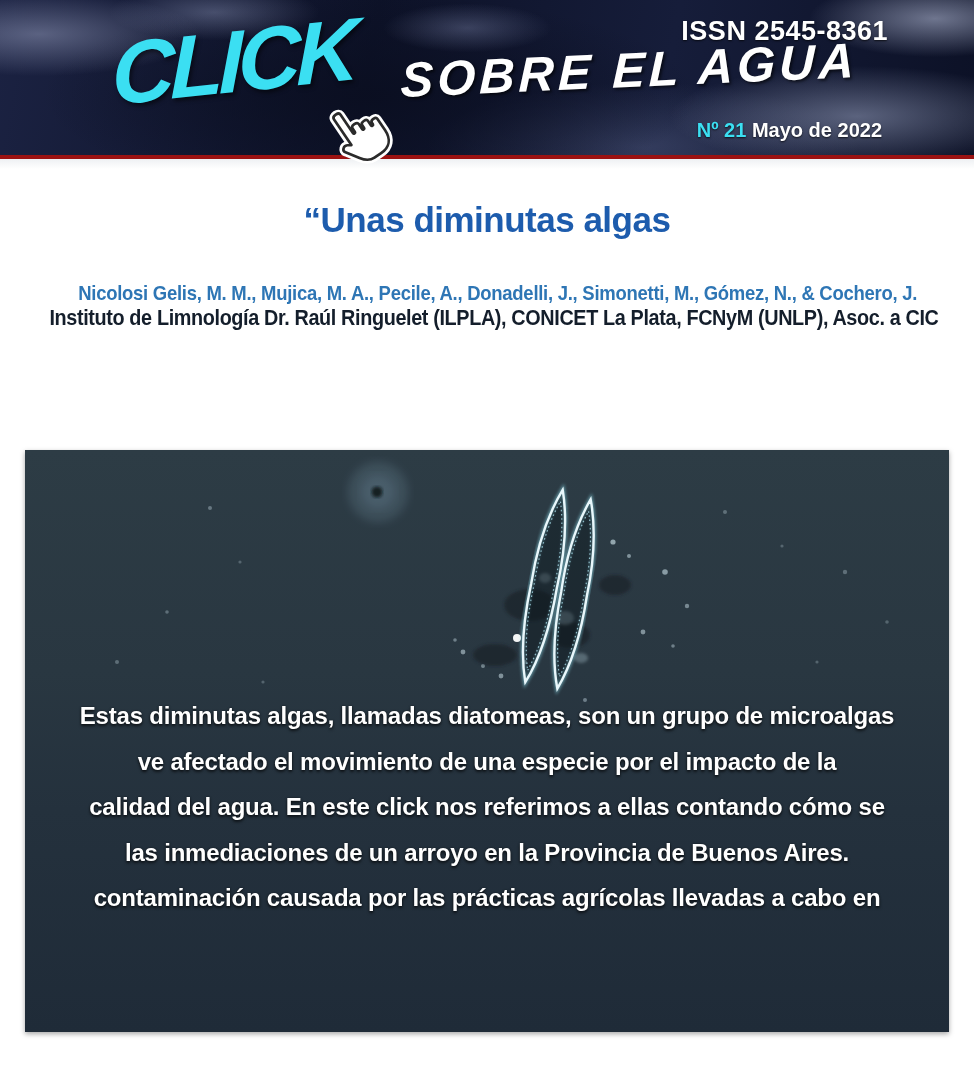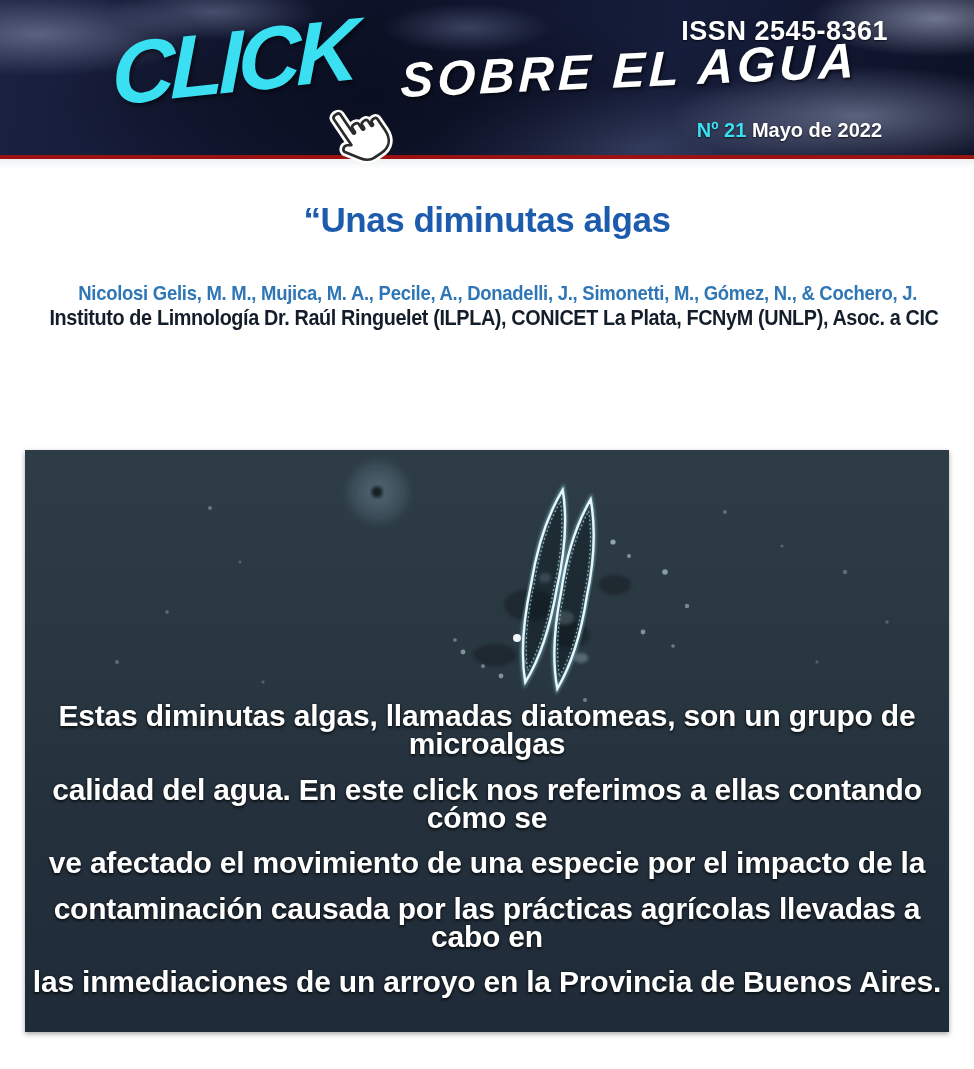--- a/index.html
+++ b/index.html
@@ -78,21 +78,21 @@
     position:absolute; left:25px; top:450px; width:924px; height:582px;
     background:linear-gradient(#2d3c45 0%, #293741 38%, #24313d 62%, #1f2b38 100%);
     box-shadow:0 2px 5px rgba(0,0,0,.35);
   }
   .figure svg.scene { position:absolute; left:0; top:0; }
   .caption {
     position:absolute; left:0; top:252px; width:924px;
     text-align:center; z-index:4;
   }
   .caption-line {
-    font-size:30px; font-weight:bold; color:#ffffff;
+    font-size:24px; font-weight:bold; color:#ffffff;
     line-height:28px; margin-bottom:17.5px; letter-spacing:-.2px;
     text-shadow:0 2px 3px rgba(0,0,0,.65), 0 0 2px rgba(0,0,0,.5);
   }
 </style>
 </head>
 <body>
 
 <div class="page">
 
   <div class="masthead">
@@ -187,20 +187,20 @@
 
       <g transform="translate(549,144) rotate(10)">
         <path d="M0,-96 C11,-66 14,-29 13,0 C14,43 9,72 0,96 C-9,72 -14,43 -13,0 C-14,-29 -11,-66 0,-96 Z" fill="none" stroke="#8fe0ef" stroke-width="4.5" opacity=".55" filter="url(#soft2)"></path>
         <path d="M0,-96 C11,-66 14,-29 13,0 C14,43 9,72 0,96 C-9,72 -14,43 -13,0 C-14,-29 -11,-66 0,-96 Z" fill="rgba(9,18,24,.38)" stroke="#e9f7fb" stroke-width="2.4"></path>
         <path d="M0,-84 C9,-58 11,-25 10,0 C11,37 7,62 0,84 C-7,62 -11,37 -10,0 C-11,-25 -9,-58 0,-84 Z" fill="none" stroke="#aadfec" stroke-width="1.2" stroke-dasharray="1.6,2.6" opacity=".8"></path>
       </g>
     </svg>
 
     <div class="caption">
       <div class="caption-line">Estas diminutas algas, llamadas diatomeas, son un grupo de microalgas</div>
+      <div class="caption-line">ve afectado el movimiento de una especie por el impacto de la</div>
       <div class="caption-line">calidad del agua. En este click nos referimos a ellas contando cómo se</div>
-      <div class="caption-line">ve afectado el movimiento de una especie por el impacto de la</div>
+      <div class="caption-line">las inmediaciones de un arroyo en la Provincia de Buenos Aires.</div>
       <div class="caption-line">contaminación causada por las prácticas agrícolas llevadas a cabo en</div>
-      <div class="caption-line">las inmediaciones de un arroyo en la Provincia de Buenos Aires.</div>
     </div>
   </div>
 
 </div>
 
 </body></html>

